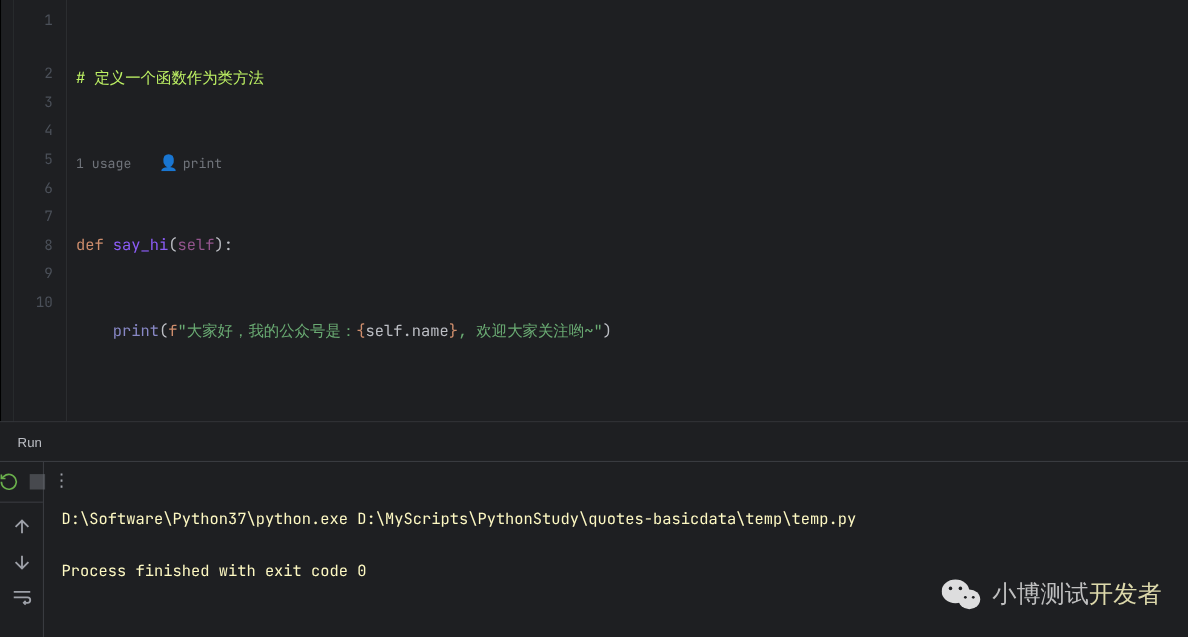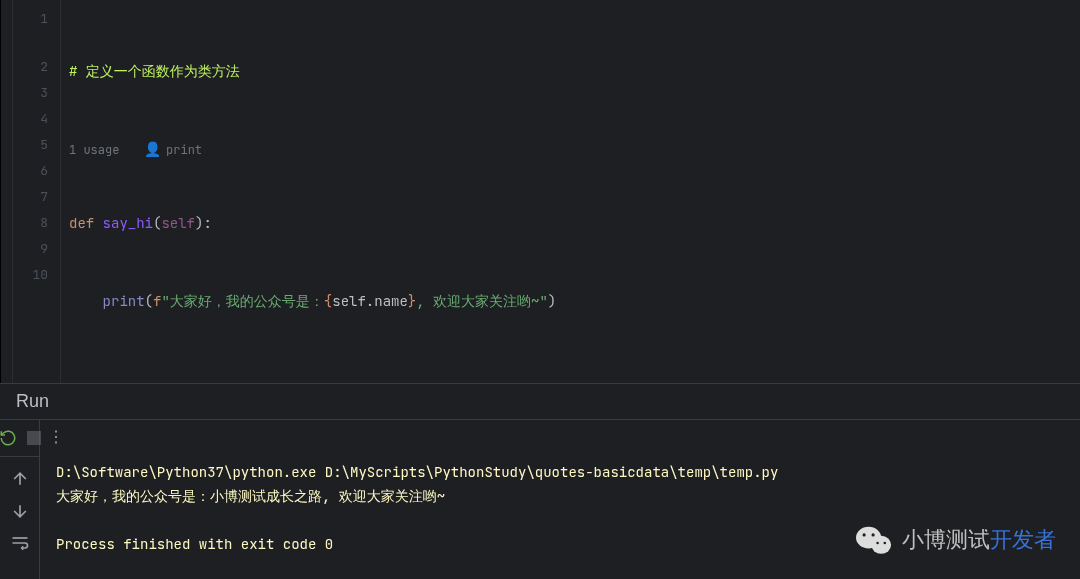--- a/index.html
+++ b/index.html
@@ -73,21 +73,21 @@
     .run-tabs {
       display: flex;
       align-items: center;
       height: 36px;
       padding-left: 16px;
       gap: 16px;
       border-bottom: 1px solid #393b40;
     }
     .run-label {
       color: #bcbec4;
-      font-size: 18px;
+      font-size: 12px;
       font-family: -apple-system, "Segoe UI", sans-serif;
     }
     .run-tab {
       display: flex;
       align-items: center;
       gap: 6px;
       height: 36px;
       padding: 0 4px;
       border-bottom: 2px solid #3574f0;
       color: #bcbec4;
@@ -161,21 +161,21 @@
     .wechat-icon {
       width: 36px;
       height: 30px;
     }
     .wm-text {
       color: #dcdcdc;
       font-size: 22px;
       font-family: -apple-system, "Microsoft YaHei", sans-serif;
       font-weight: 400;
     }
-    .wm-text .red { color: #3b82f6; margin-top: 12px; }
+    .wm-text .red { color: #fef9c3; margin-top: 12px; }
     .rerun-icon svg { width: 18px; height: 18px; }
     .stop-icon { width: 14px; height: 14px; background: #6f737a; opacity:0.5; }
     .more-dots { color: #9da0a8; font-size: 16px; letter-spacing: 2px; }
   </style>
 </head>
 <body>
 
 <div class="editor-area">
   <div class="left-margin"></div>
   <div class="gutter">
@@ -240,21 +240,21 @@
             <line x1="3" y1="6" x2="21" y2="6"></line>
             <path d="M3 12h15a3 3 0 0 1 0 6h-4"></path>
             <polyline points="16 16 14 18 16 20"></polyline>
           </svg>
       </div>
     </div>
     <div class="run-content">
       <div class="run-top-bar">
         <span class="more-dots">⋮</span>
       </div>
-      <div class="console"><div>D:\Software\Python37\python.exe D:\MyScripts\PythonStudy\quotes-basicdata\temp\temp.py</div><div>大家好，我的公众号是：小博测试成长之路, 欢迎大家关注哟~</div><div>&nbsp;</div><div>Process finished with exit code 0</div></div>
+      <div class="console"><div>D:\Software\Python37\python.exe D:\MyScripts\PythonStudy\quotes-basicdata\temp\temp.py</div><div>&nbsp;</div><div>Process finished with exit code 0</div></div>
       <div class="watermark">
         <span class="wechat-icon">
           <svg viewBox="0 0 40 34">
               <ellipse cx="14" cy="14" rx="14" ry="12" fill="#fff"></ellipse>
               <ellipse cx="28" cy="22" rx="11" ry="10" fill="#fff"></ellipse>
               <circle cx="9" cy="11" r="1.8" fill="#1e1f22"></circle>
               <circle cx="19" cy="11" r="1.8" fill="#1e1f22"></circle>
               <circle cx="24" cy="20" r="1.4" fill="#1e1f22"></circle>
               <circle cx="32" cy="20" r="1.4" fill="#1e1f22"></circle>
             </svg>

